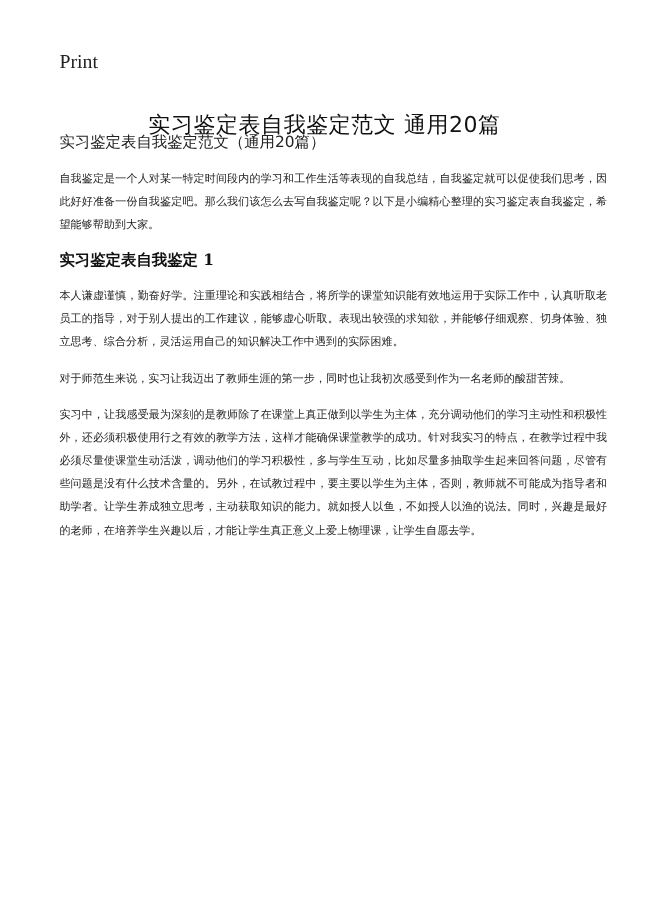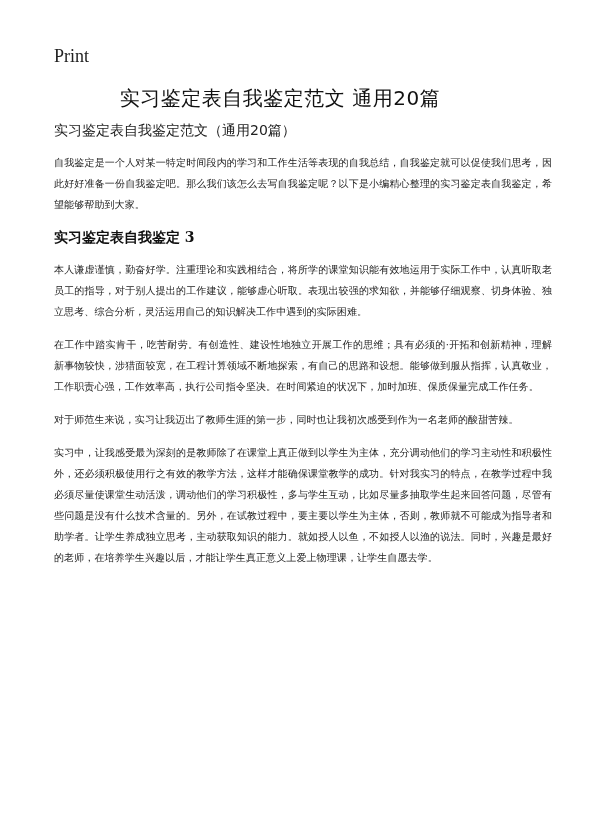--- a/index.html
+++ b/index.html
@@ -1,40 +1,39 @@
 <!DOCTYPE html>
 <html><head>
 <meta charset="utf-8">
 <style>
   html, body { margin: 0; padding: 0; background: #ffffff; }
   body { width: 600px; height: 828px; overflow: hidden; position: relative;
          font-family: "DejaVu Sans", sans-serif; color: #1a1a1a; }
   .print-link { position: absolute; left: 54px; top: 46px; font-family: "Liberation Serif", serif;
                 font-size: 18px; color: #222; }
   .doc-title { position: absolute; left: 0; width: 554px; top: 82px; text-align: center;
-               font-size: 20px; font-weight: normal; color: #111; letter-spacing: 0.5px; margin: 3px; }
+               font-size: 20px; font-weight: normal; color: #111; letter-spacing: 0.5px; margin: 18px; }
   .content { position: absolute; left: 54px; top: 120px; width: 498px; }
   .subtitle { font-size: 14px; line-height: 20px; margin: 0 0 12px 0; color: #222; }
   p.para { font-size: 10px; line-height: 21px; margin: 0 0 12px 0; color: #1c1c1c;
            text-align: justify; letter-spacing: 0.1px; }
   h3.section { font-family: "DejaVu Serif", serif; font-size: 14px; font-weight: bold;
                line-height: 20px; margin: 4px 0 12px 0; color: #111; }
 </style>
 </head>
 <body>
 
 <a class="print-link">Print</a>
 
 <h1 class="doc-title">实习鉴定表自我鉴定范文 通用20篇</h1>
 
 <div class="content">
   <div class="subtitle">实习鉴定表自我鉴定范文（通用20篇）</div>
 
   <p class="para">自我鉴定是一个人对某一特定时间段内的学习和工作生活等表现的自我总结，自我鉴定就可以促使我们思考，因此好好准备一份自我鉴定吧。那么我们该怎么去写自我鉴定呢？以下是小编精心整理的实习鉴定表自我鉴定，希望能够帮助到大家。</p>
 
-  <h3 class="section">实习鉴定表自我鉴定 3</h3>
+  <h3 class="section">实习鉴定表自我鉴定 1</h3>
   <p class="para">本人谦虚谨慎，勤奋好学。注重理论和实践相结合，将所学的课堂知识能有效地运用于实际工作中，认真听取老员工的指导，对于别人提出的工作建议，能够虚心听取。表现出较强的求知欲，并能够仔细观察、切身体验、独立思考、综合分析，灵活运用自己的知识解决工作中遇到的实际困难。</p>
-  <p class="para">在工作中踏实肯干，吃苦耐劳。有创造性、建设性地独立开展工作的思维；具有必须的·开拓和创新精神，理解新事物较快，涉猎面较宽，在工程计算领域不断地探索，有自己的思路和设想。能够做到服从指挥，认真敬业，工作职责心强，工作效率高，执行公司指令坚决。在时间紧迫的状况下，加时加班、保质保量完成工作任务。</p>
 
   <p class="para">对于师范生来说，实习让我迈出了教师生涯的第一步，同时也让我初次感受到作为一名老师的酸甜苦辣。</p>
   <p class="para">实习中，让我感受最为深刻的是教师除了在课堂上真正做到以学生为主体，充分调动他们的学习主动性和积极性外，还必须积极使用行之有效的教学方法，这样才能确保课堂教学的成功。针对我实习的特点，在教学过程中我必须尽量使课堂生动活泼，调动他们的学习积极性，多与学生互动，比如尽量多抽取学生起来回答问题，尽管有些问题是没有什么技术含量的。另外，在试教过程中，要主要以学生为主体，否则，教师就不可能成为指导者和助学者。让学生养成独立思考，主动获取知识的能力。就如授人以鱼，不如授人以渔的说法。同时，兴趣是最好的老师，在培养学生兴趣以后，才能让学生真正意义上爱上物理课，让学生自愿去学。</p>
 
 </div>
 
 </body></html>

